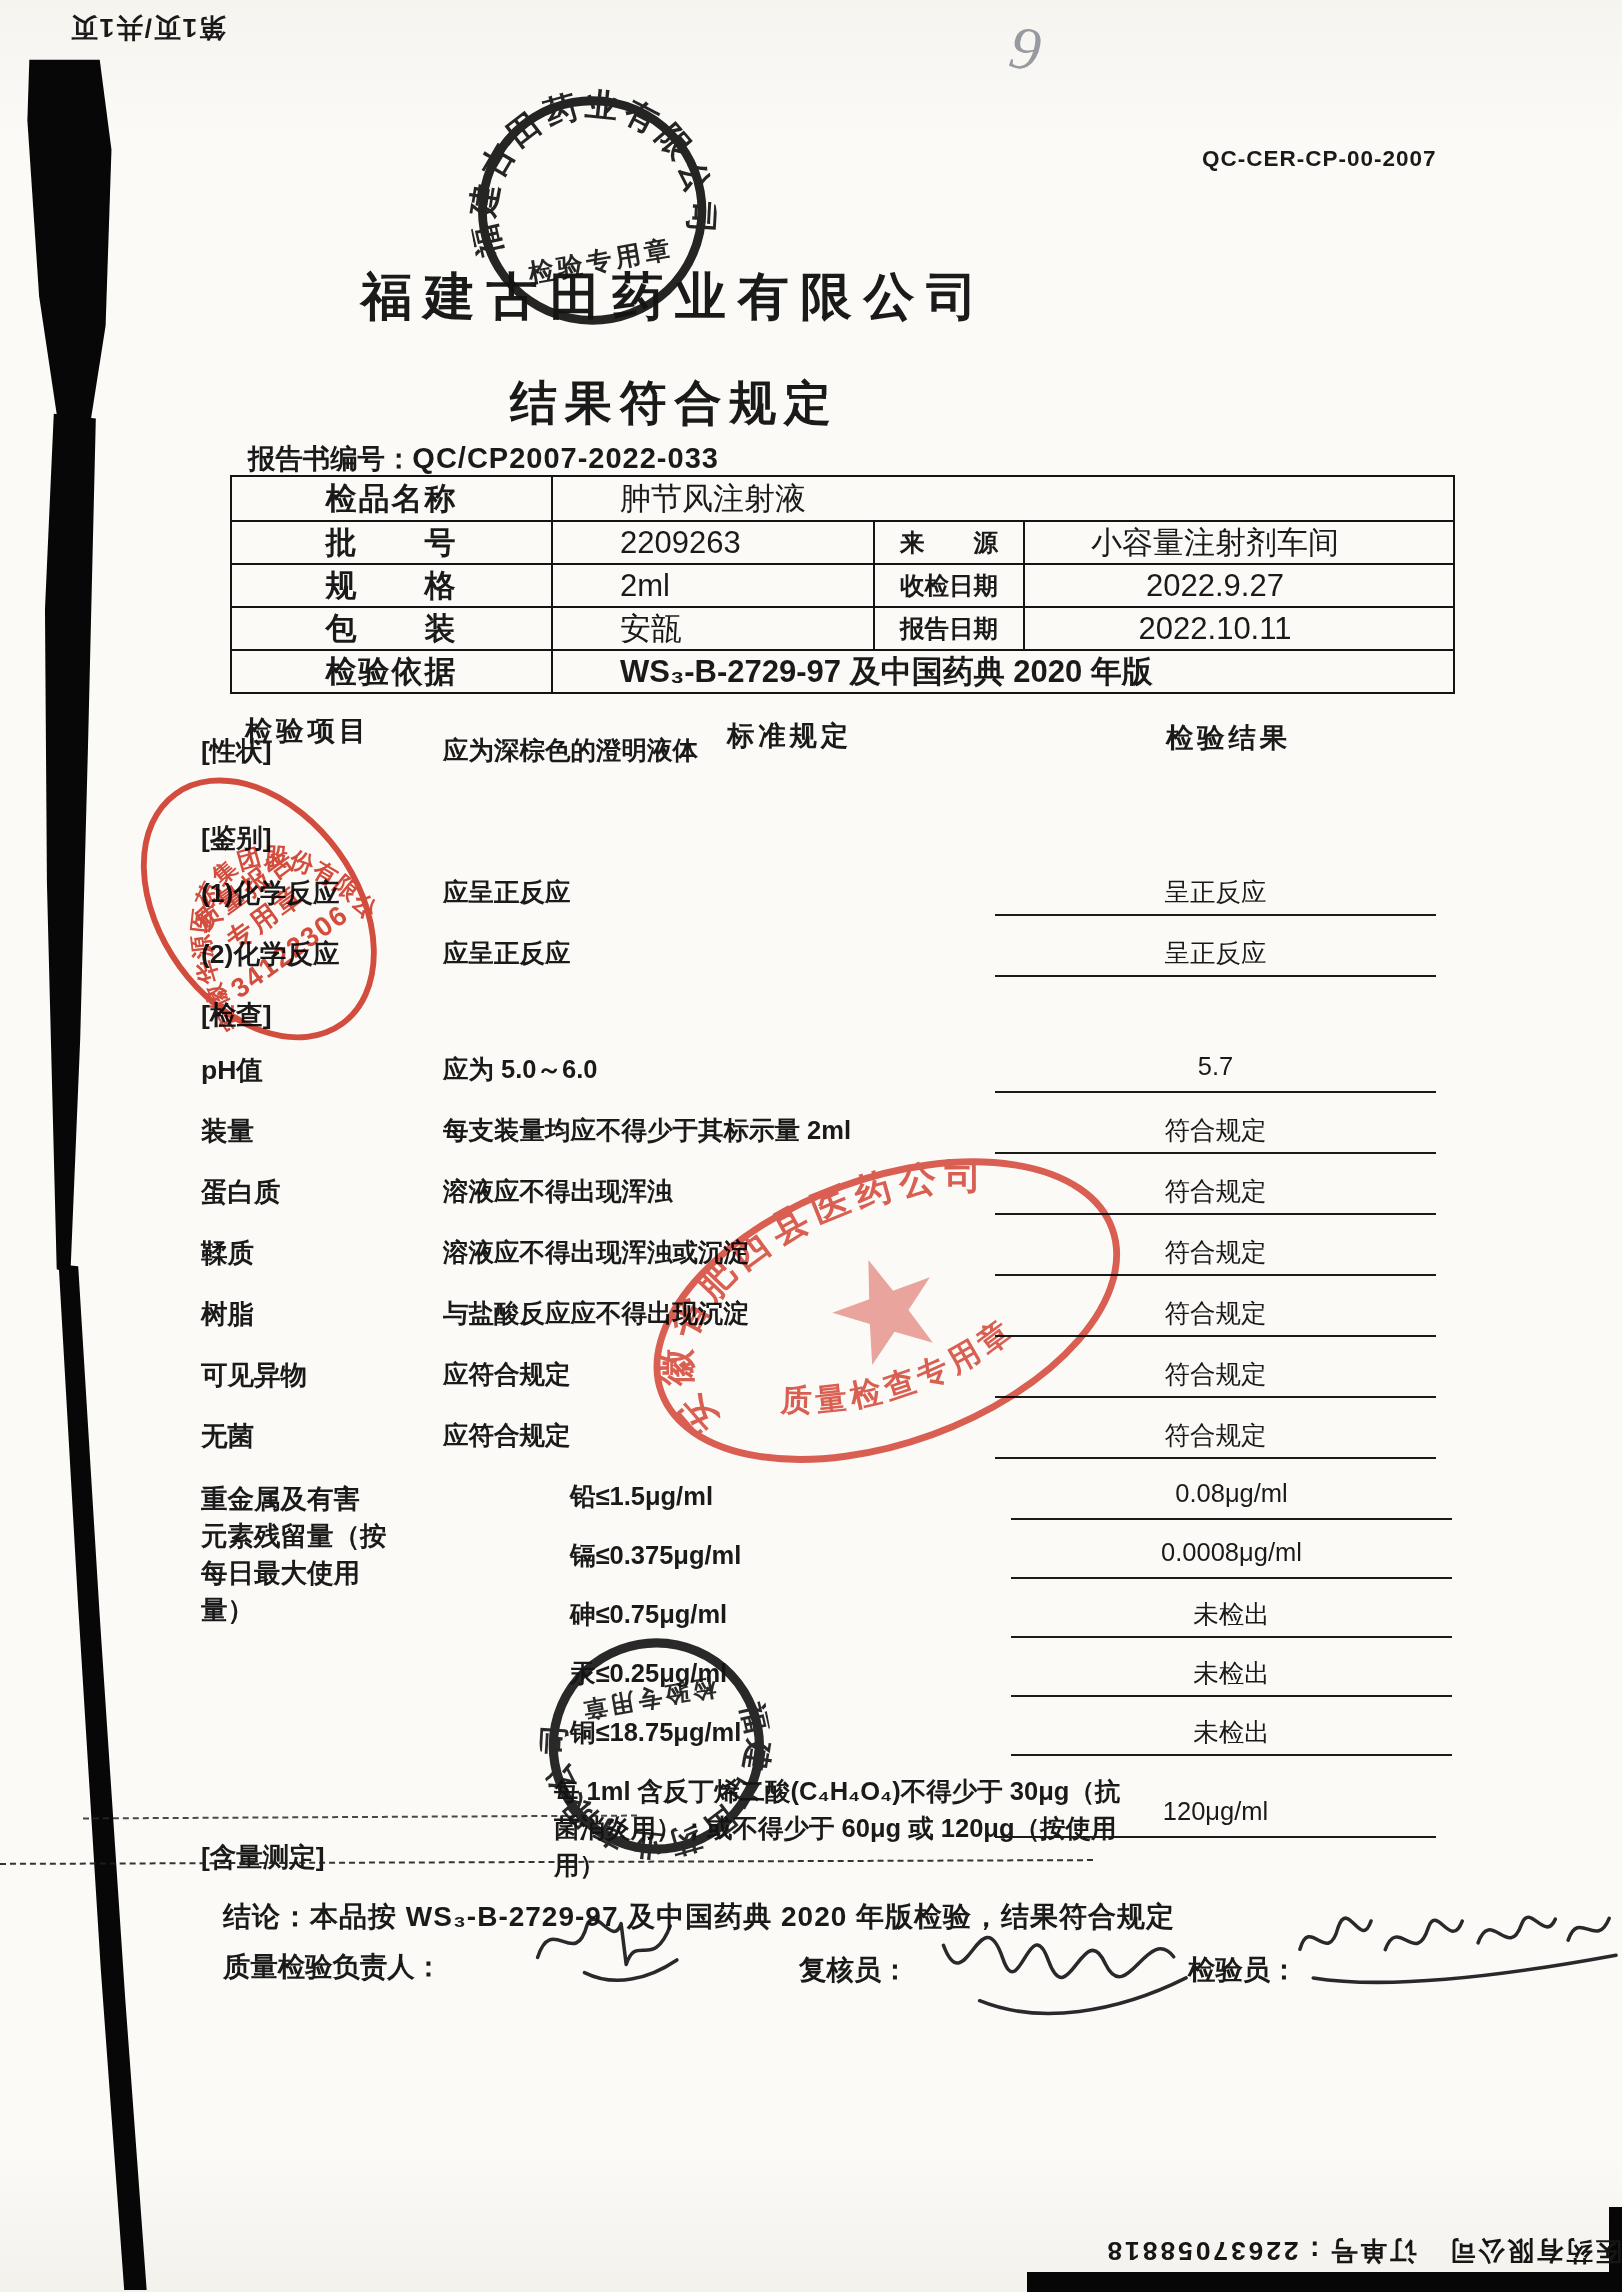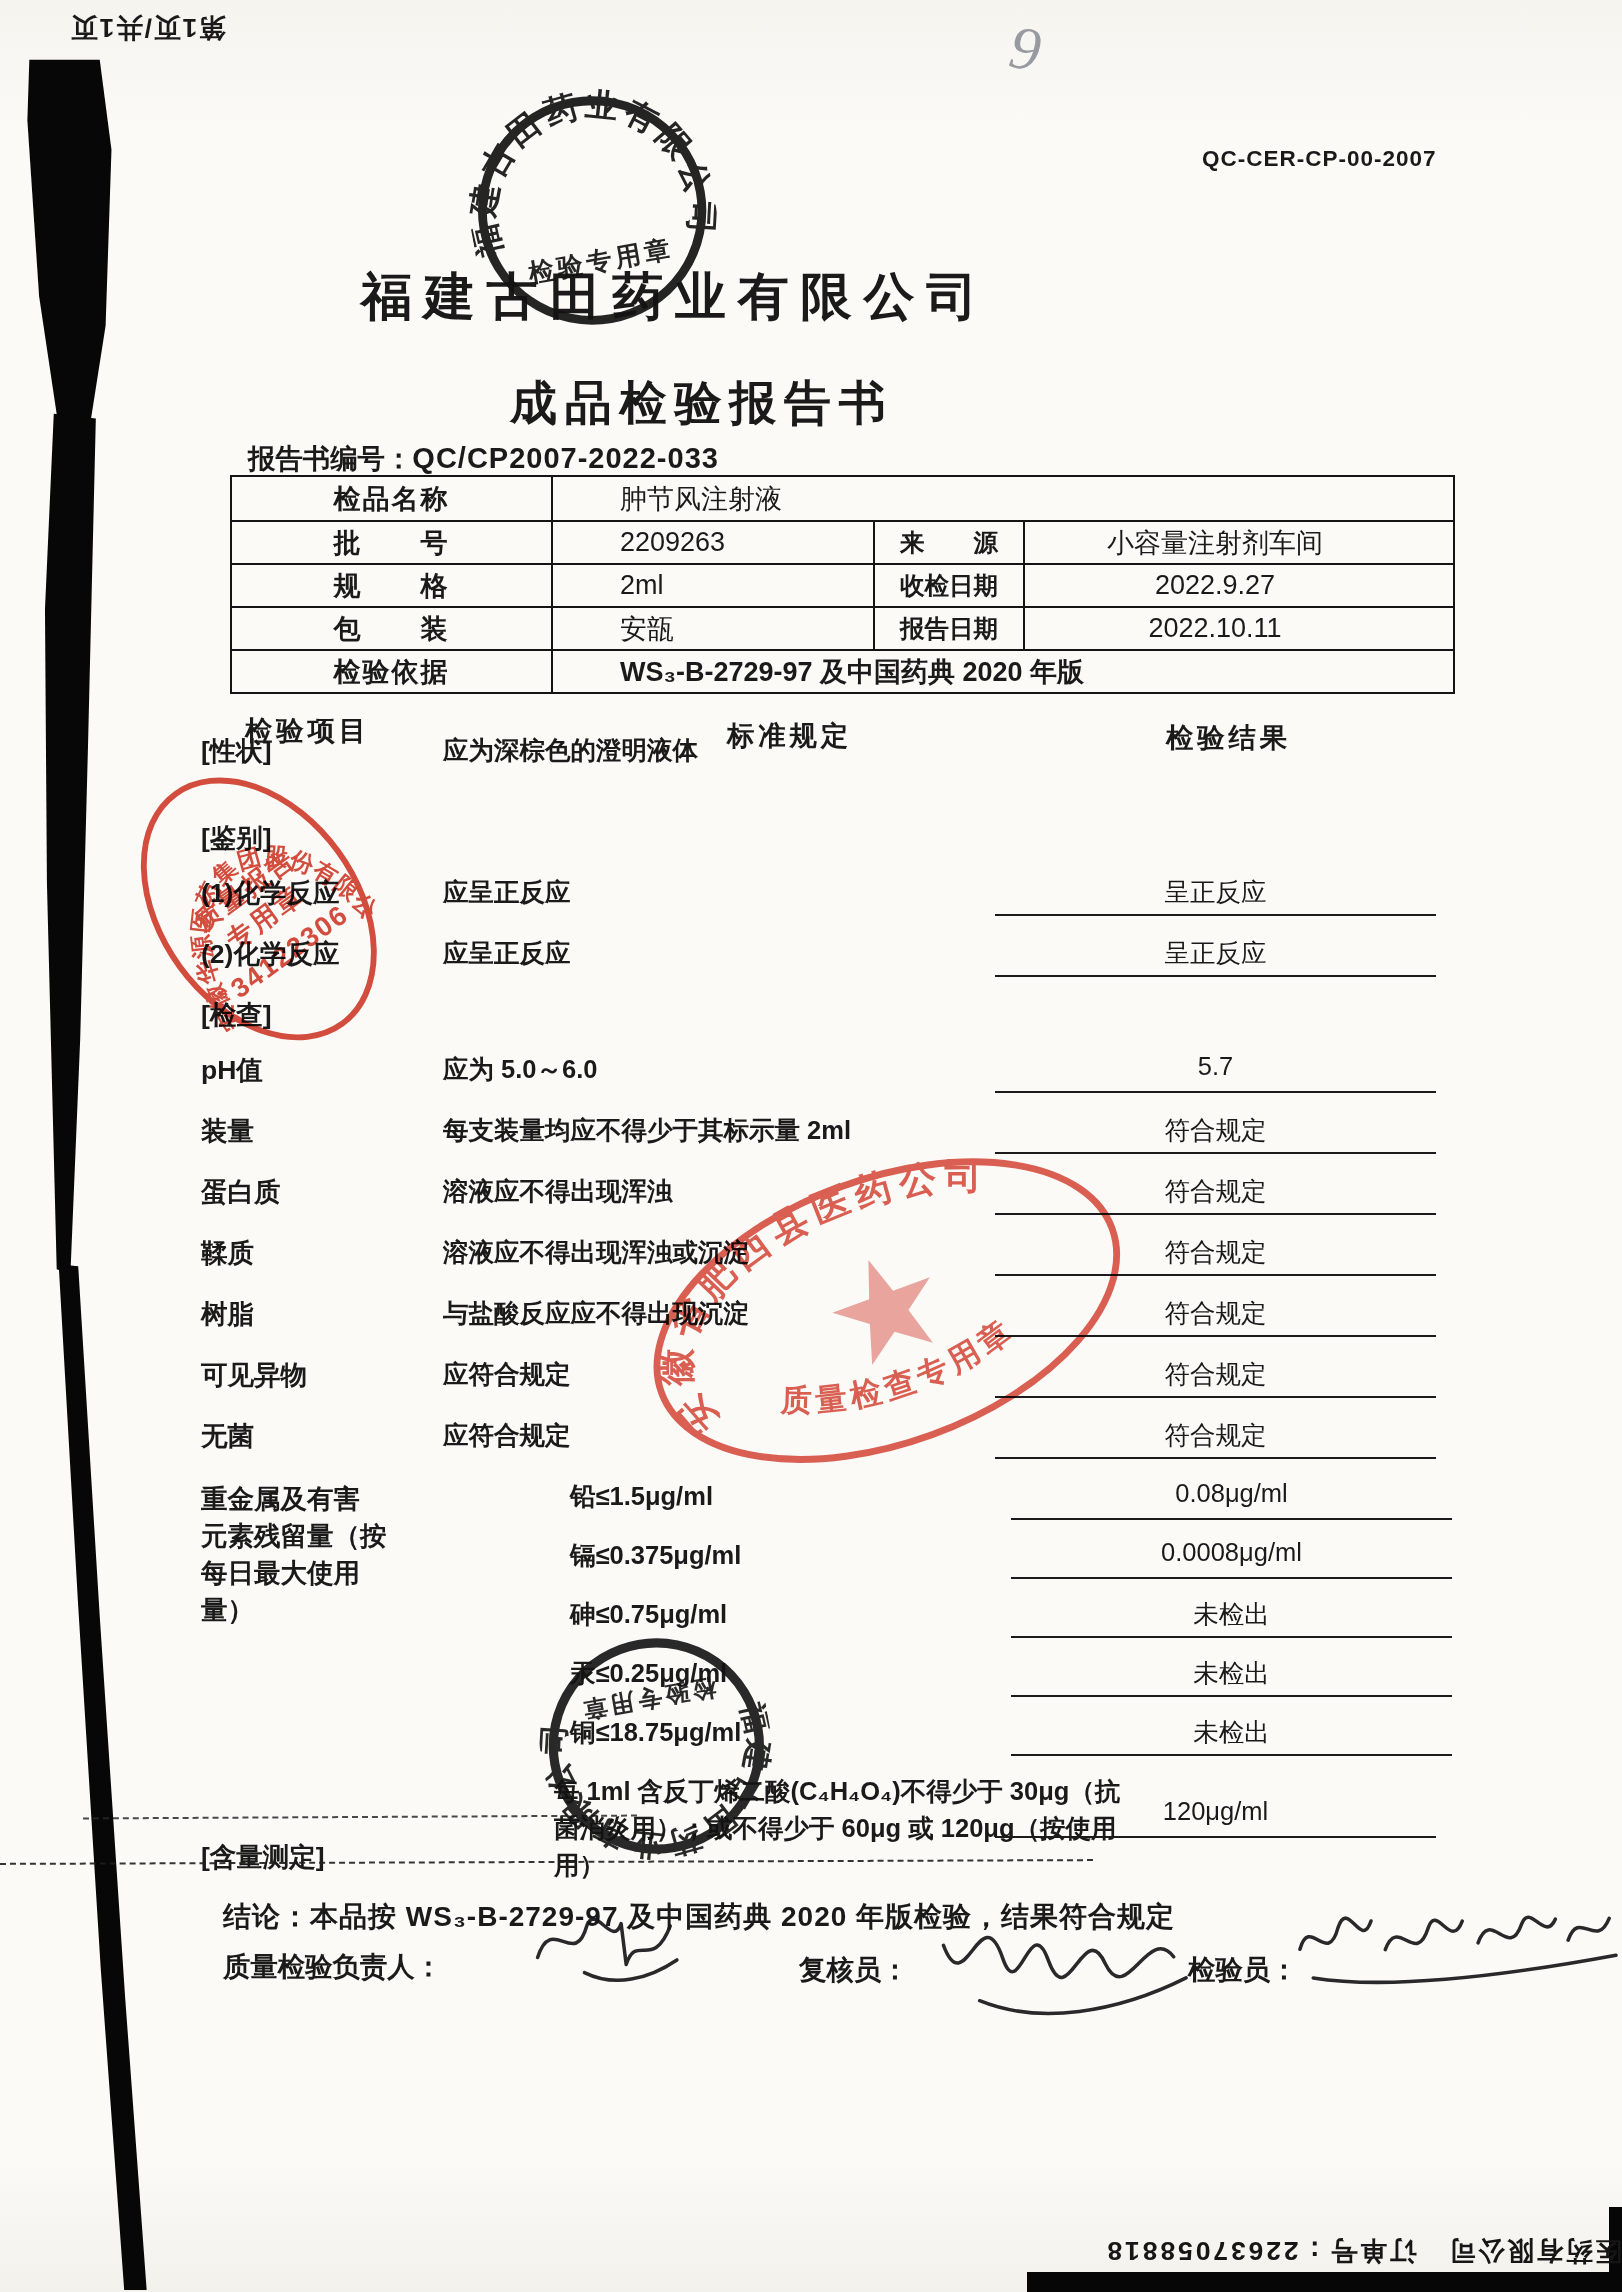--- a/index.html
+++ b/index.html
@@ -13,21 +13,21 @@
   .footer-rot{left:586px;top:2233px;width:1036px;transform:rotate(180deg);font-size:26.5px;font-weight:700;letter-spacing:2.9px;color:#161616;}
   
   .title{left:361px;top:263px;font-size:51px;font-weight:700;letter-spacing:11.8px;font-family:"Liberation Serif",serif;}
   .subtitle{left:510px;top:372px;font-size:47px;font-weight:700;letter-spacing:7.8px;font-family:"Liberation Serif",serif;}
   .report-no{left:248px;top:441px;font-size:27.4px;font-weight:700;}
   .report-no .val{font-size:29px;letter-spacing:1px;}
   
   .itb{left:230px;top:475px;width:1225px;border:2.9px solid #141414;box-sizing:border-box;}
   .itb-row{display:flex;height:43px;border-top:2px solid #141414;box-sizing:border-box;}
   .itb-row:first-child{border-top:none;}
-  .itb-c{display:flex;align-items:center;box-sizing:border-box;font-size:27px;}
+  .itb-c{display:flex;align-items:center;box-sizing:border-box;font-size:31px;}
   .itb-l1{width:321px;justify-content:center;font-weight:700;letter-spacing:2px;border-right:2px solid #141414;}
   .itb-v1{width:322px;padding-left:67px;border-right:2px solid #141414;}
   .itb-v1.spanv{width:898px;border-right:none;}
   .itb-l2{width:150px;justify-content:center;font-weight:700;font-size:24.5px;border-right:2px solid #141414;}
   .itb-v2{width:356px;justify-content:center;padding-left:24px;}
   .boldv{font-weight:700;}
   
   .colh{font-size:27.4px;font-weight:700;letter-spacing:3.9px;margin-top:32px;}
   
   #items{left:0;top:733px;width:1622px;}
@@ -72,21 +72,21 @@
     <path fill="#070707" d="M60,1290 L80,1292 L102,1650 L128,2040 L150,2339 L127,2339 L103,2010 L80,1640 Z"></path>
   </svg>
   <div class="abs blackbar-bottom"></div>
   <div class="abs blackbar-right"></div>
 
   <div class="abs page-marker">第1页/共1页</div>
   <div class="abs hand-nine">9</div>
   <div class="abs doc-code">QC-CER-CP-00-2007</div>
 
   <div class="abs title">福建古田药业有限公司</div>
-  <div class="abs subtitle">成品检验报告书</div>
+  <div class="abs subtitle">结果符合规定</div>
   <div class="abs report-no">
     <span>报告书编号：</span><span class="val">QC/CP2007-2022-033</span>
   </div>
 
   <div class="abs itb" id="info-table">
       <div class="itb-row">
         <div class="itb-c itb-l1">检品名称</div>
         <div class="itb-c itb-v1 spanv">肿节风注射液</div>
       </div>
       <div class="itb-row">

